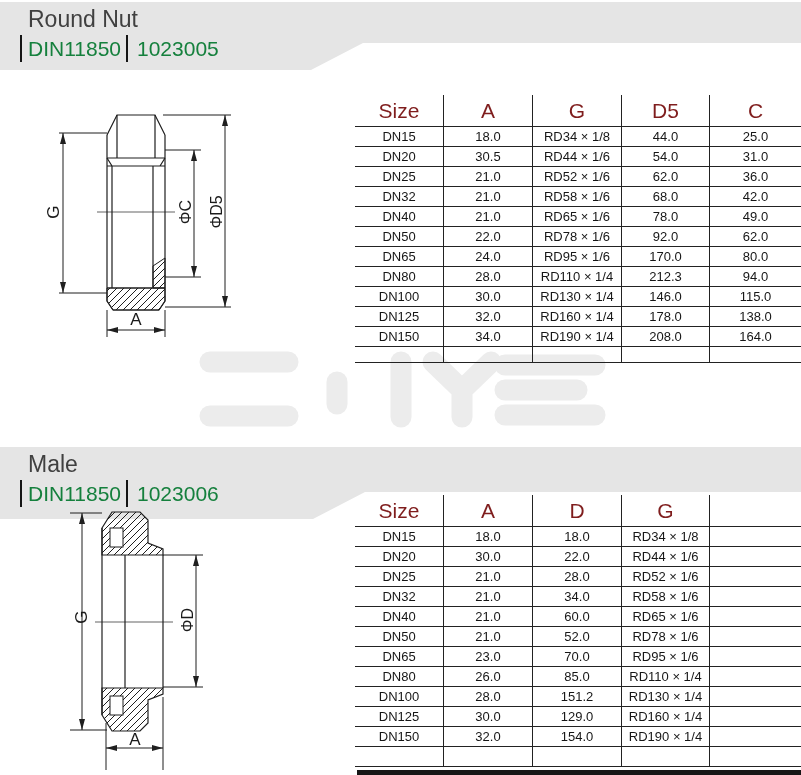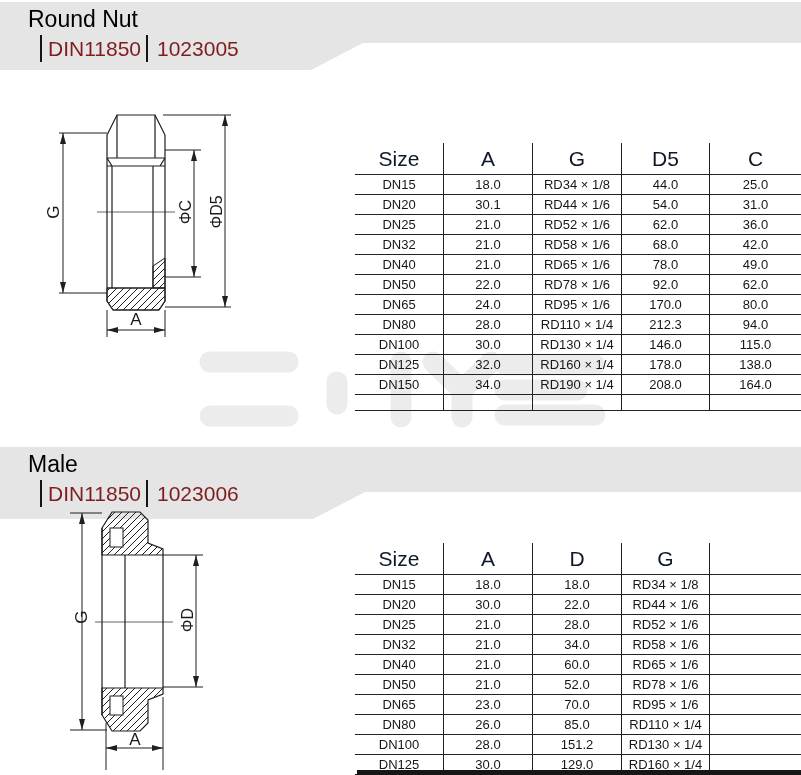--- a/index.html
+++ b/index.html
@@ -4,36 +4,36 @@
 <style>
   html,body{margin:0;padding:0;}
   body{
     position:relative;width:801px;height:775px;overflow:hidden;background:#ffffff;
     font-family:"Liberation Sans","DejaVu Sans",sans-serif;color:#121212;
   }
   
   .ribbon{position:absolute;left:0;width:801px;background:#e5e5e5;}
   .ribbon1{top:2px;height:68px;clip-path:polygon(0 0,801px 0,801px 41px,363px 41px,311px 68px,0 68px);}
   .ribbon2{top:400px;height:72px;clip-path:polygon(0 0,801px 0,801px 45px,365px 45px,313px 72px,0 72px);margin-top:47px;}
-  .sec-title{position:absolute;left:28px;top:3px;font-size:23px;line-height:28px;color:#000000;}
-  .sec-sub{position:absolute;left:40px;top:33px;display:flex;align-items:center;font-size:21px;color:#7f1d1d;}
+  .sec-title{position:absolute;left:28px;top:3px;font-size:23px;line-height:28px;color:#404040;}
+  .sec-sub{position:absolute;left:20px;top:33px;display:flex;align-items:center;font-size:21px;color:#15803d;}
   .vbar{width:2px;height:27px;background:#151515;}
   .sub-std{margin:0 5px 0 6px;}
   .sub-code{margin-left:9px;}
   
   .dtable{
     position:absolute;left:355px;width:446px;display:grid;
     grid-template-columns:89px 89px 89px 88px 91px;background:transparent;
   }
   .t1{top:95px;}
   .t2{top:495px;}
   .cell{box-sizing:border-box;display:flex;align-items:center;justify-content:center;
         border-right:1px solid #222;border-bottom:1px solid #222;white-space:nowrap;}
   .cell.last{border-right:none;}
-  .hcell{height:32px;font-size:21px;color:#0f172a;margin-top:48px;}
+  .hcell{height:32px;font-size:21px;color:#7f1d1d;}
   .dcell{height:20px;font-size:13px;color:#161616;}
   
   .drawing{position:absolute;}
   .dw1{left:45px;top:108px;}
   .dw2{left:45px;top:505px;}
   svg{display:block;}
   svg text{font-family:"Liberation Sans","DejaVu Sans",sans-serif;fill:#1a1a1a;}
   
   .watermark{position:absolute;left:185px;top:340px;z-index:0;}
   .layer{position:absolute;z-index:2;}
@@ -149,21 +149,21 @@
     <div class="cell hcell">A</div>
     <div class="cell hcell">G</div>
     <div class="cell hcell">D5</div>
     <div class="cell hcell last">C</div>
     <div class="cell dcell">DN15</div>
     <div class="cell dcell">18.0</div>
     <div class="cell dcell">RD34 × 1/8</div>
     <div class="cell dcell">44.0</div>
     <div class="cell dcell last">25.0</div>
     <div class="cell dcell">DN20</div>
-    <div class="cell dcell">30.1</div>
+    <div class="cell dcell">30.5</div>
     <div class="cell dcell">RD44 × 1/6</div>
     <div class="cell dcell">54.0</div>
     <div class="cell dcell last">31.0</div>
     <div class="cell dcell">DN25</div>
     <div class="cell dcell">21.0</div>
     <div class="cell dcell">RD52 × 1/6</div>
     <div class="cell dcell">62.0</div>
     <div class="cell dcell last">36.0</div>
     <div class="cell dcell">DN32</div>
     <div class="cell dcell">21.0</div>

